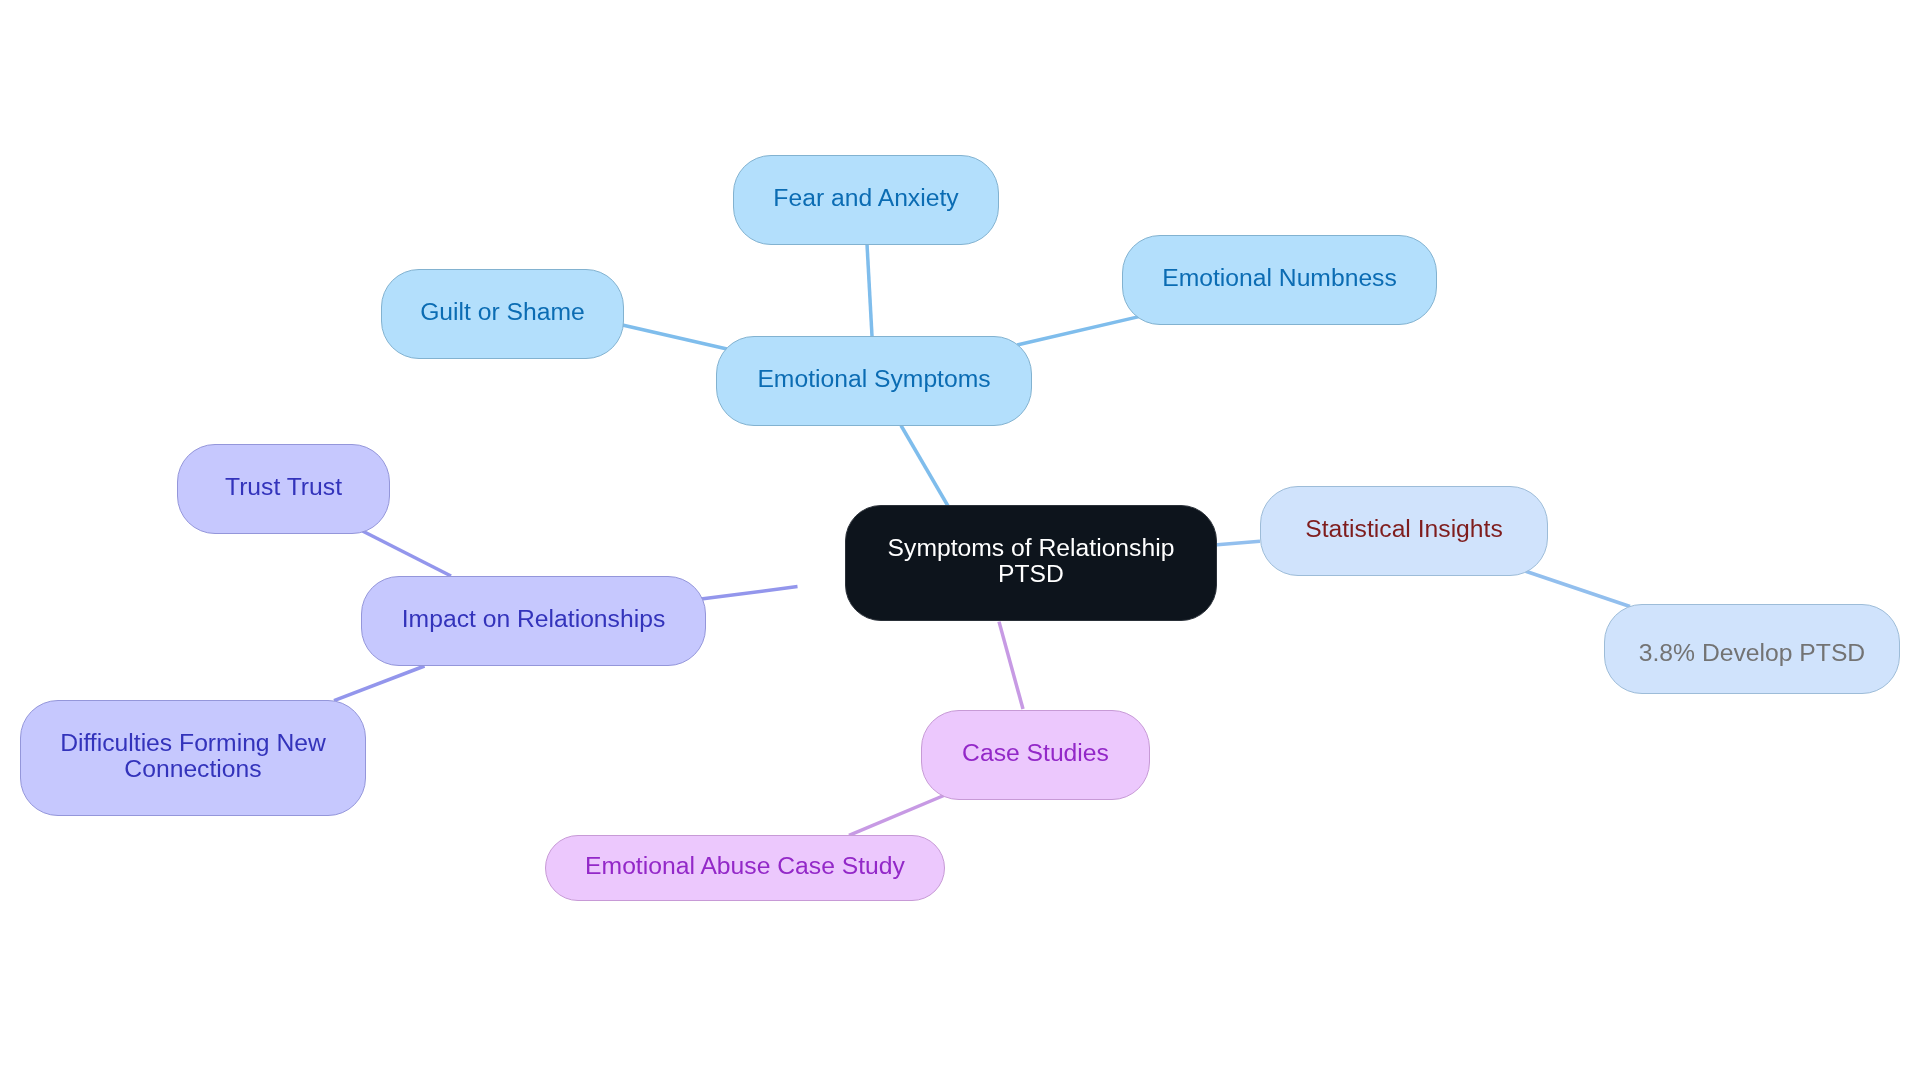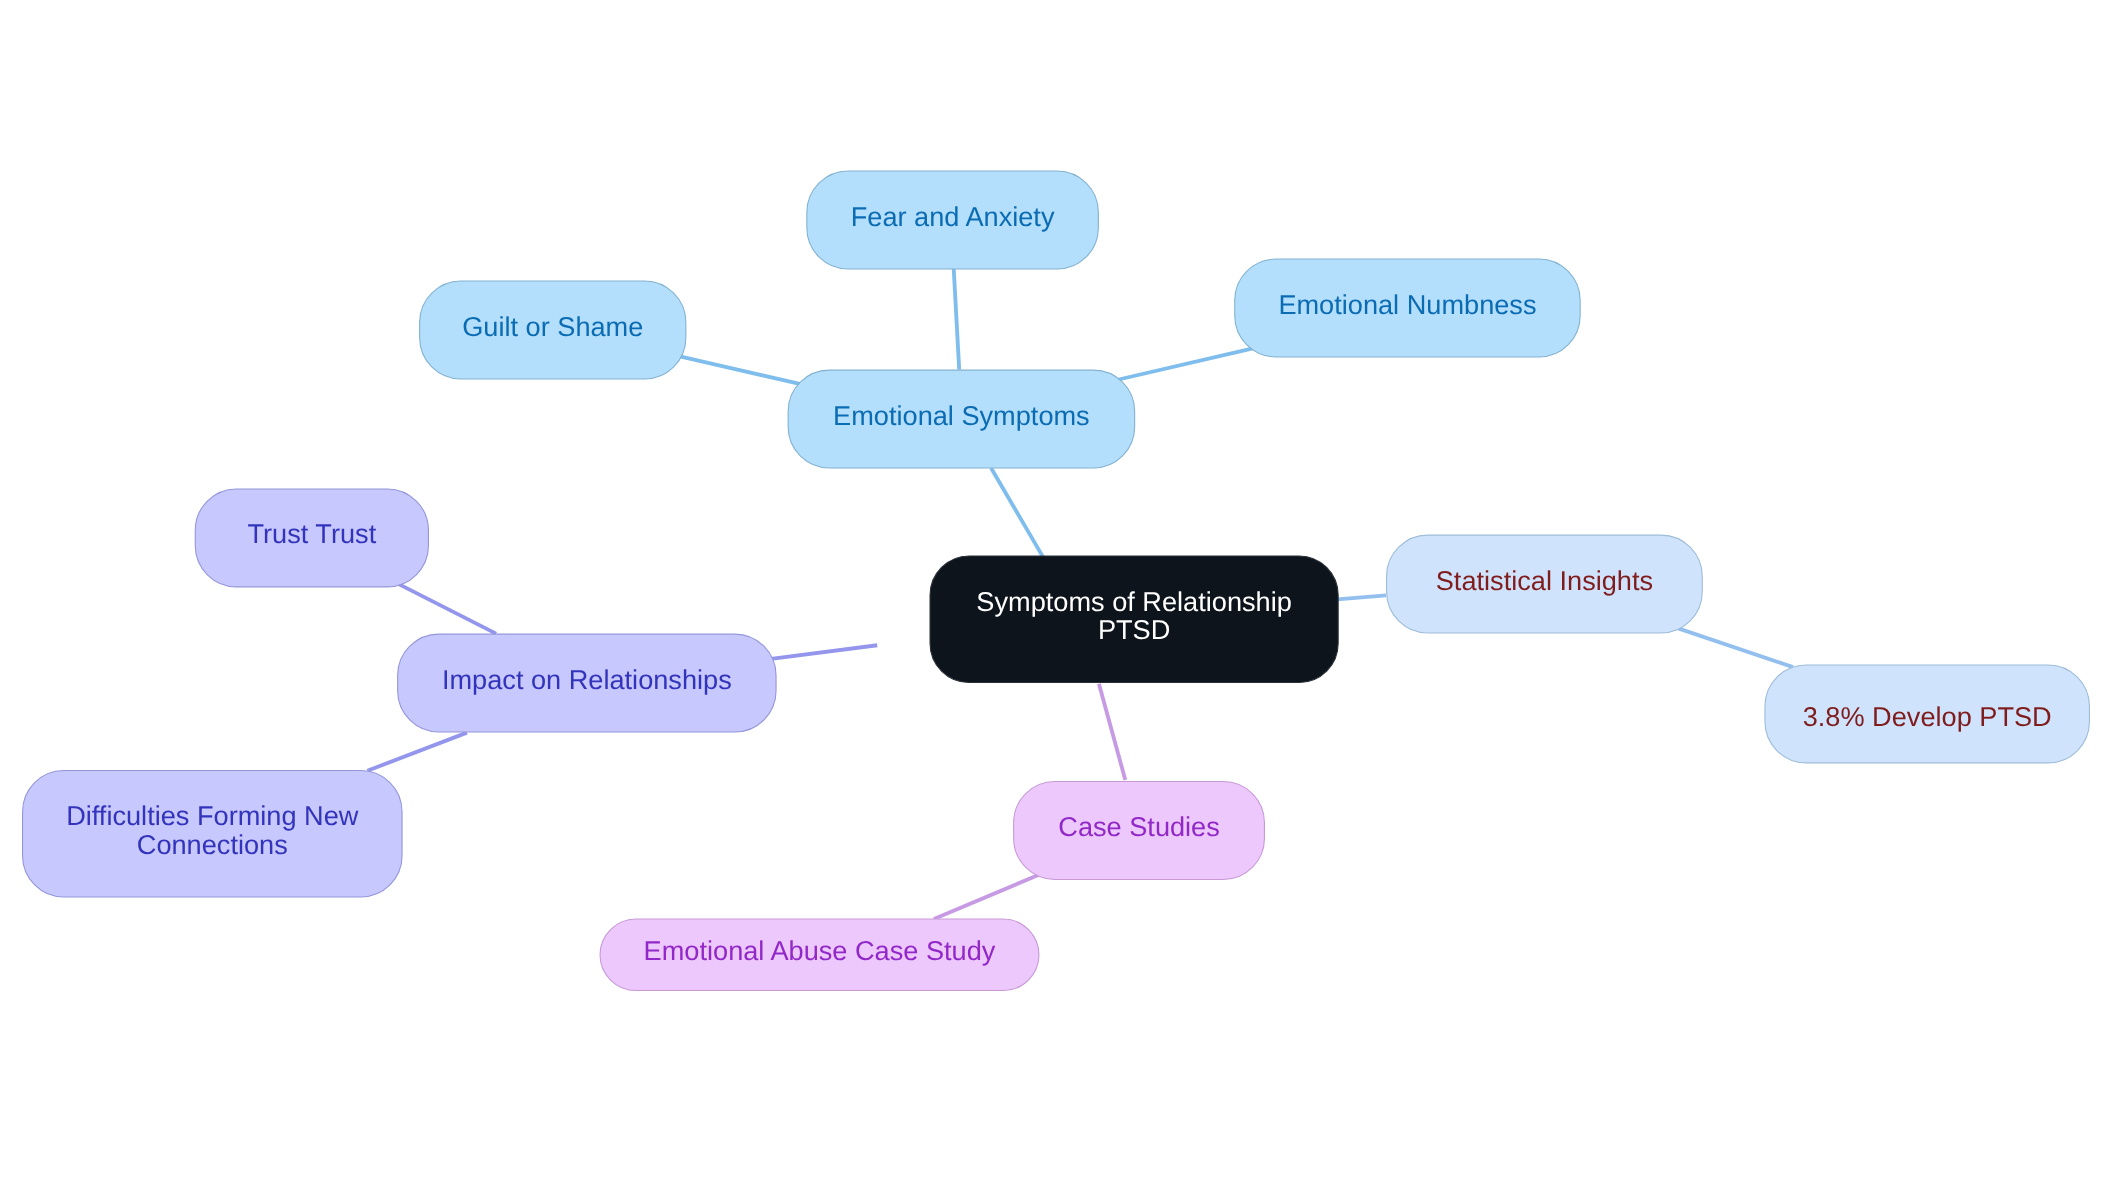--- a/index.html
+++ b/index.html
@@ -39,38 +39,38 @@
     </div>
     <div class="node" style="left: 716px; top: 336px; width: 316px; height: 90px; background: rgb(179, 223, 252); border-color: rgb(130, 178, 208); border-radius: 38px;">
       <span class="node-label" style="color: rgb(11, 108, 179);">Emotional Symptoms</span>
     </div>
     <div class="node" style="left: 733px; top: 155px; width: 266px; height: 90px; background: rgb(179, 223, 252); border-color: rgb(130, 178, 208); border-radius: 38px;">
       <span class="node-label" style="color: rgb(11, 108, 179);">Fear and Anxiety</span>
     </div>
     <div class="node" style="left: 1122px; top: 235px; width: 315px; height: 90px; background: rgb(179, 223, 252); border-color: rgb(130, 178, 208); border-radius: 38px;">
       <span class="node-label" style="color: rgb(11, 108, 179);">Emotional Numbness</span>
     </div>
-    <div class="node" style="left: 381px; top: 255px; width: 243px; height: 90px; background: rgb(179, 223, 252); border-color: rgb(130, 178, 208); border-radius: 38px;">
+    <div class="node" style="left: 381px; top: 269px; width: 243px; height: 90px; background: rgb(179, 223, 252); border-color: rgb(130, 178, 208); border-radius: 38px;">
       <span class="node-label" style="color: rgb(11, 108, 179);">Guilt or Shame</span>
     </div>
     <div class="node" style="left: 361px; top: 576px; width: 345px; height: 90px; background: rgb(198, 200, 254); border-color: rgb(148, 150, 218); border-radius: 38px;">
       <span class="node-label" style="color: rgb(51, 51, 187);">Impact on Relationships</span>
     </div>
     <div class="node" style="left: 177px; top: 444px; width: 213px; height: 90px; background: rgb(198, 200, 254); border-color: rgb(148, 150, 218); border-radius: 38px;">
       <span class="node-label" style="color: rgb(51, 51, 187);">Trust Trust</span>
     </div>
     <div class="node" style="left: 20px; top: 700px; width: 346px; height: 116px; background: rgb(198, 200, 254); border-color: rgb(148, 150, 218); border-radius: 38px;">
       <span class="node-label" style="color: rgb(51, 51, 187);">Difficulties Forming New
 Connections</span>
     </div>
     <div class="node" style="left: 1260px; top: 486px; width: 288px; height: 90px; background: rgb(208, 227, 252); border-color: rgb(157, 188, 216); border-radius: 38px;">
       <span class="node-label" style="color: #7f1d1d;">Statistical Insights</span>
     </div>
     <div class="node" style="left: 1604px; top: 604px; width: 296px; height: 90px; background: rgb(208, 227, 252); border-color: rgb(157, 188, 216); border-radius: 38px;">
-      <span class="node-label" style="color: #7f1d1d; margin-top: 12px;">3.8% Develop PTSD</span>
+      <span class="node-label" style="color: #737373; margin-top: 12px;">3.8% Develop PTSD</span>
     </div>
     <div class="node" style="left: 921px; top: 710px; width: 229px; height: 90px; background: rgb(236, 200, 253); border-color: rgb(199, 154, 214); border-radius: 38px;">
       <span class="node-label" style="color: rgb(147, 40, 200);">Case Studies</span>
     </div>
     <div class="node" style="left: 545px; top: 835px; width: 400px; height: 66px; background: rgb(236, 200, 253); border-color: rgb(199, 154, 214); border-radius: 38px;">
       <span class="node-label" style="color: rgb(147, 40, 200);">Emotional Abuse Case Study</span>
     </div>
   </div>
 </div>
 

